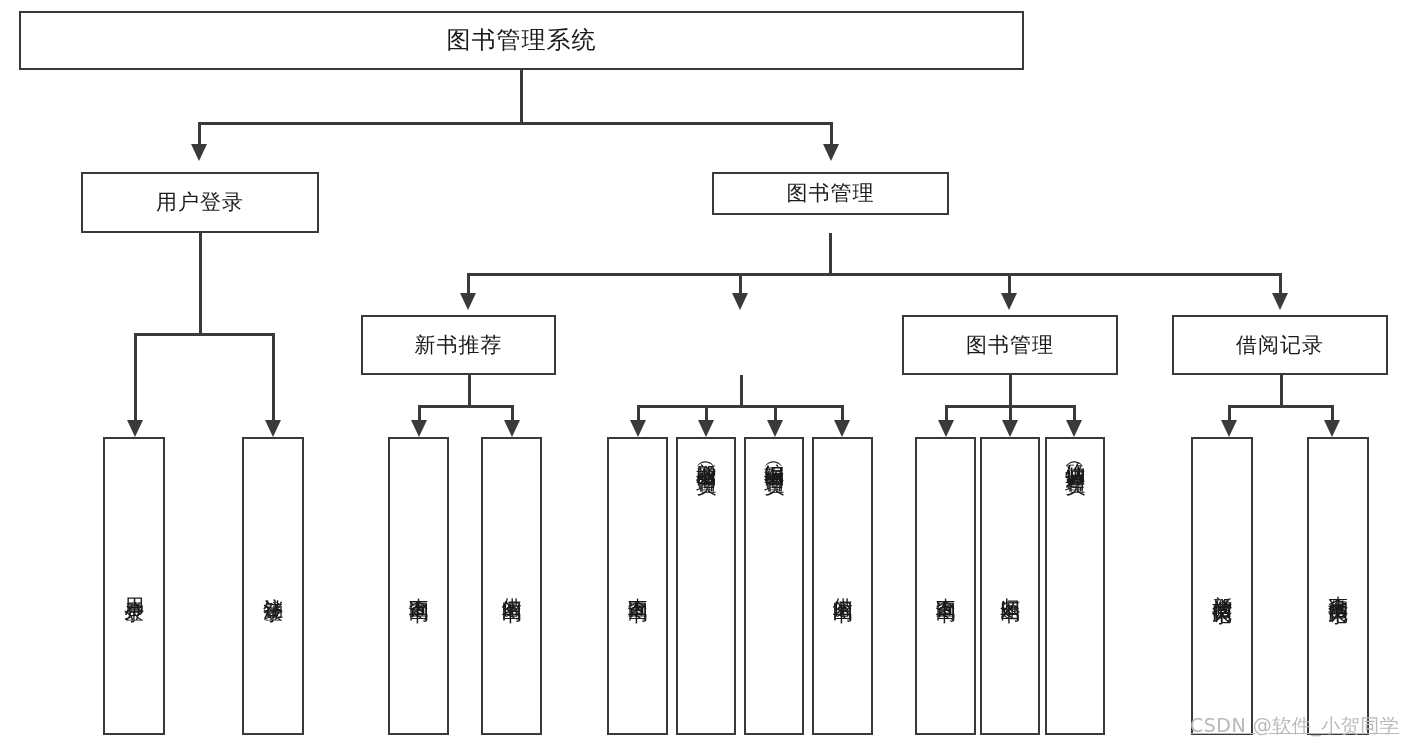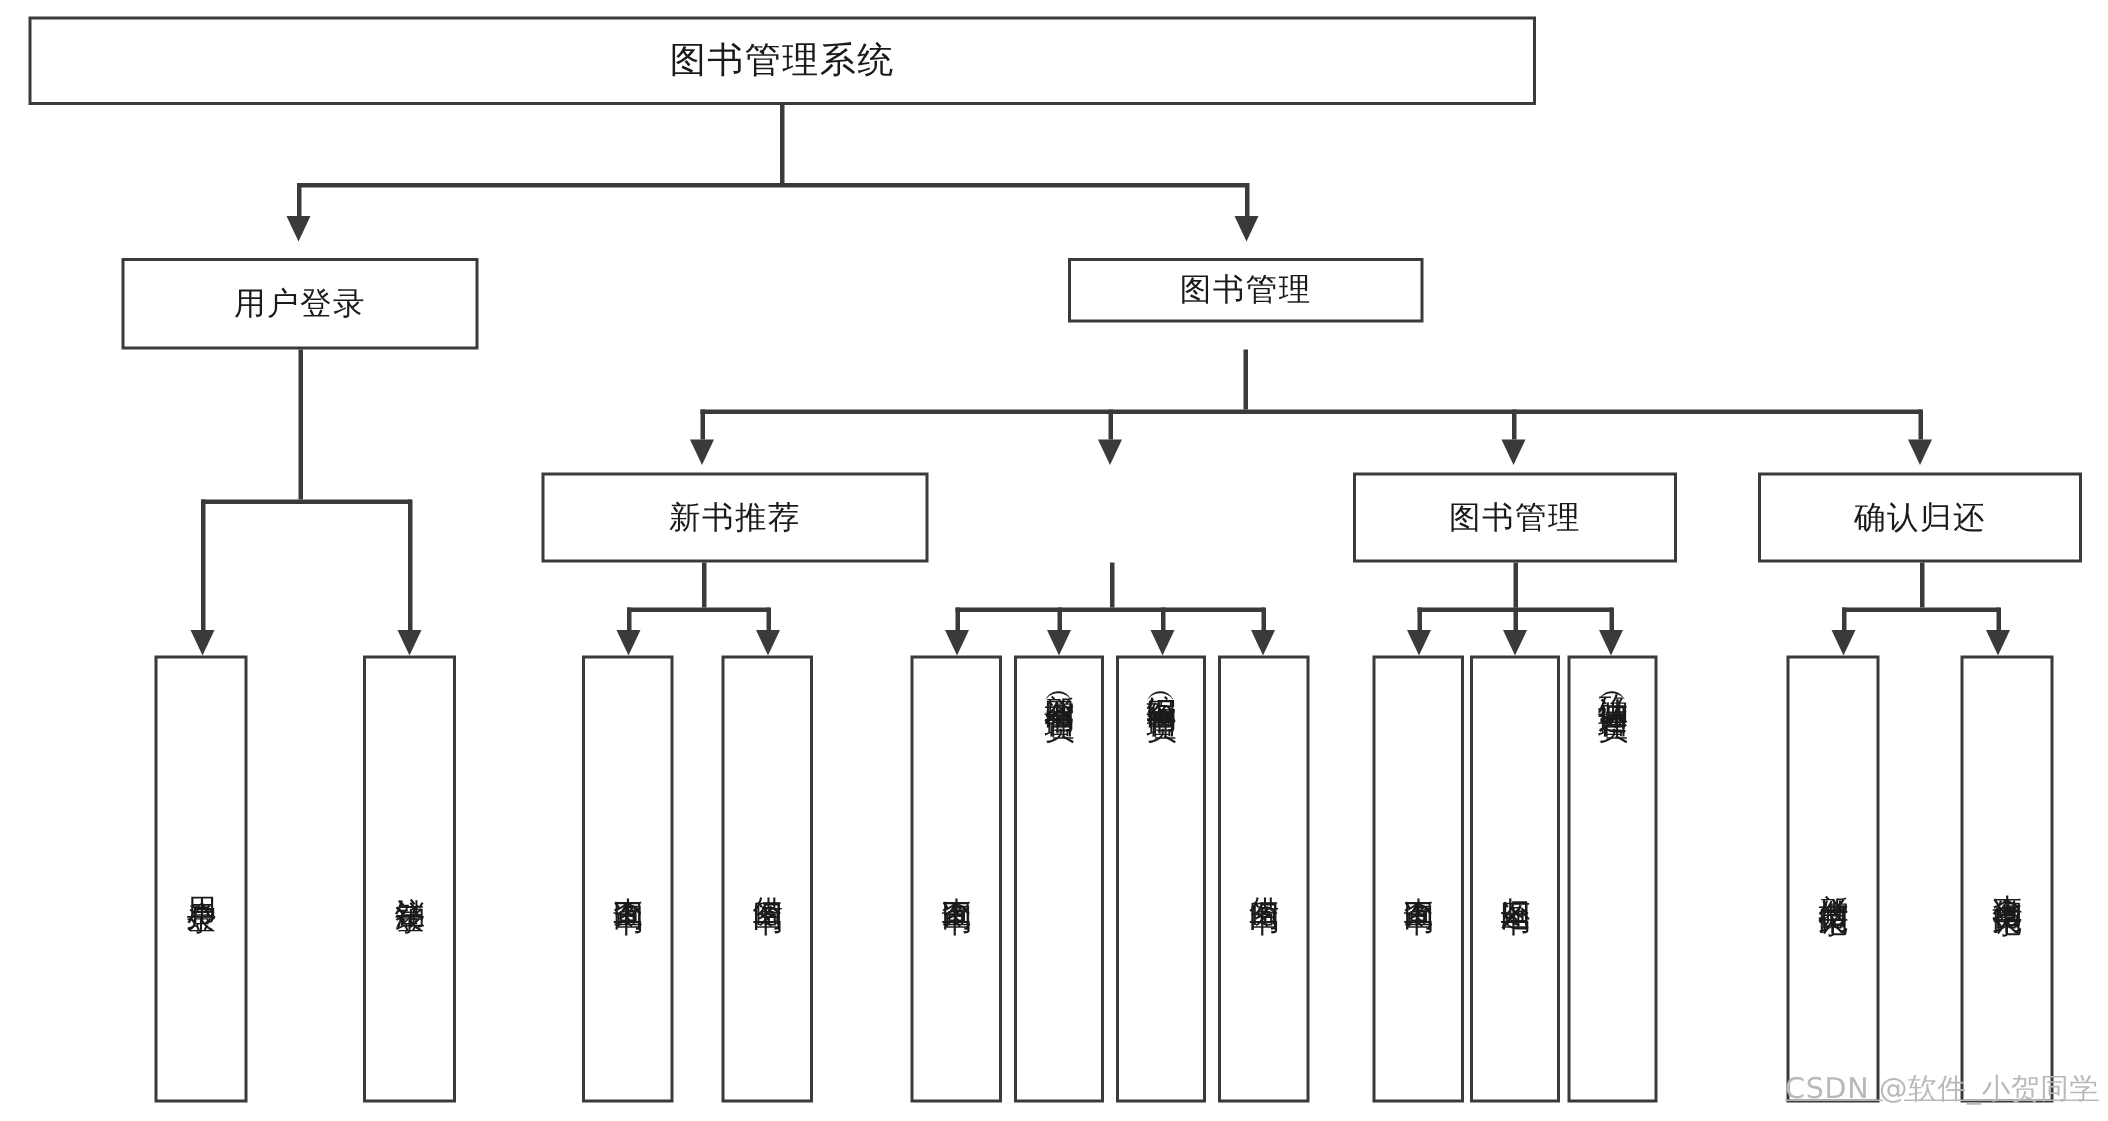--- a/index.html
+++ b/index.html
@@ -118,28 +118,28 @@
   <div class="hline" style="left:467px; top:273px; width:814px;"></div>
   <div class="vline" style="left:467px; top:273px; height:20px;"></div>
   <div class="vline" style="left:739px; top:273px; height:20px;"></div>
   <div class="vline" style="left:1008px; top:273px; height:20px;"></div>
   <div class="vline" style="left:1279px; top:273px; height:20px;"></div>
   <div class="arrow" style="left:460px; top:293px;"></div>
   <div class="arrow" style="left:732px; top:293px;"></div>
   <div class="arrow" style="left:1001px; top:293px;"></div>
   <div class="arrow" style="left:1272px; top:293px;"></div>
 
-  <div class="node" style="left:361px; top:315px; width:258px; height:60px;">
+  <div class="node" style="left:361px; top:315px; width:195px; height:60px;">
     <span class="node-label">新书推荐</span>
   </div>
   <div class="node" style="left:902px; top:315px; width:216px; height:60px;">
     <span class="node-label">图书管理</span>
   </div>
   <div class="node" style="left:1172px; top:315px; width:216px; height:60px;">
-    <span class="node-label">确认归还</span>
+    <span class="node-label">借阅记录</span>
   </div>
 
   <div class="vline" style="left:468px; top:375px; height:30px;"></div>
   <div class="hline" style="left:418px; top:405px; width:95px;"></div>
   <div class="vline" style="left:418px; top:405px; height:15px;"></div>
   <div class="vline" style="left:511px; top:405px; height:15px;"></div>
   <div class="arrow" style="left:411px; top:420px;"></div>
   <div class="arrow" style="left:504px; top:420px;"></div>
 
   <div class="vline" style="left:740px; top:375px; height:30px;"></div>

